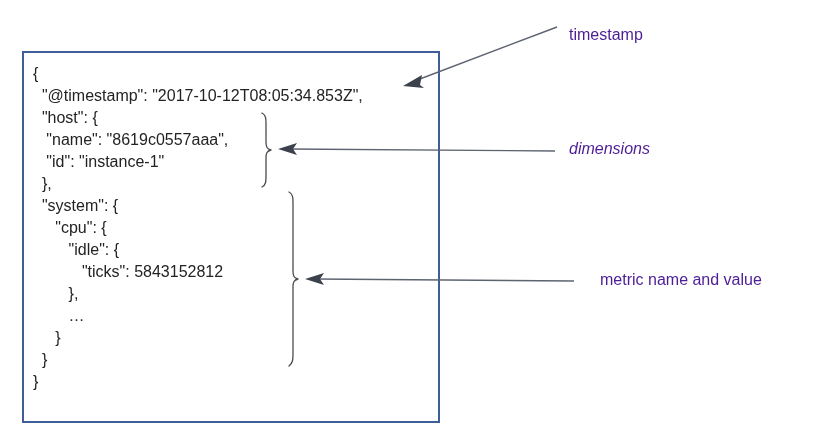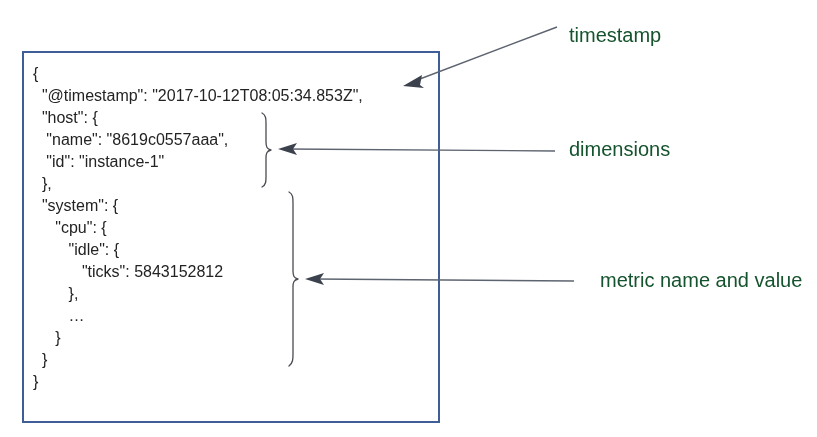--- a/index.html
+++ b/index.html
@@ -45,27 +45,27 @@
   .json-line {
     display: block;
     height: 22px;
     white-space: pre;
   }
 
   
   .anno-label {
     position: absolute;
     font-family: "Liberation Sans", sans-serif;
-    font-size: 20px;
-    color: #14532d;
+    font-size: 16px;
+    color: #4c1d95;
     white-space: nowrap;
     line-height: 20px;
   }
   #label-timestamp { left: 569px; top: 25px; }
-  #label-dimensions { left: 569px; top: 139px; }
+  #label-dimensions { left: 569px; top: 139px; font-style: italic; }
   #label-metric     { left: 588px; top: 270px; margin-left: 12px; }
 
   
   #overlay {
     position: absolute;
     left: 0;
     top: 0;
     width: 817px;
     height: 437px;
     pointer-events: none;

